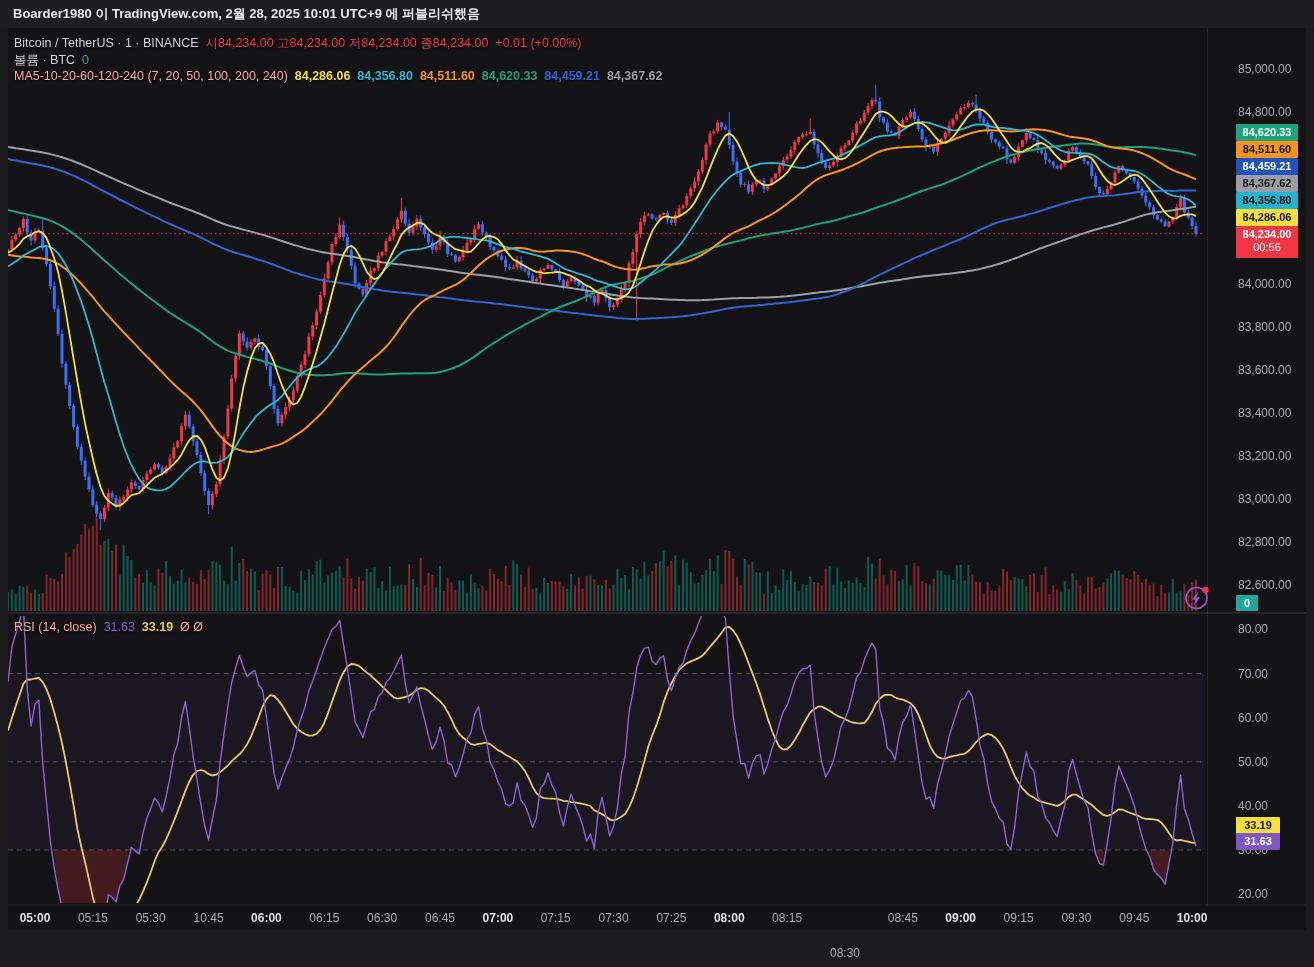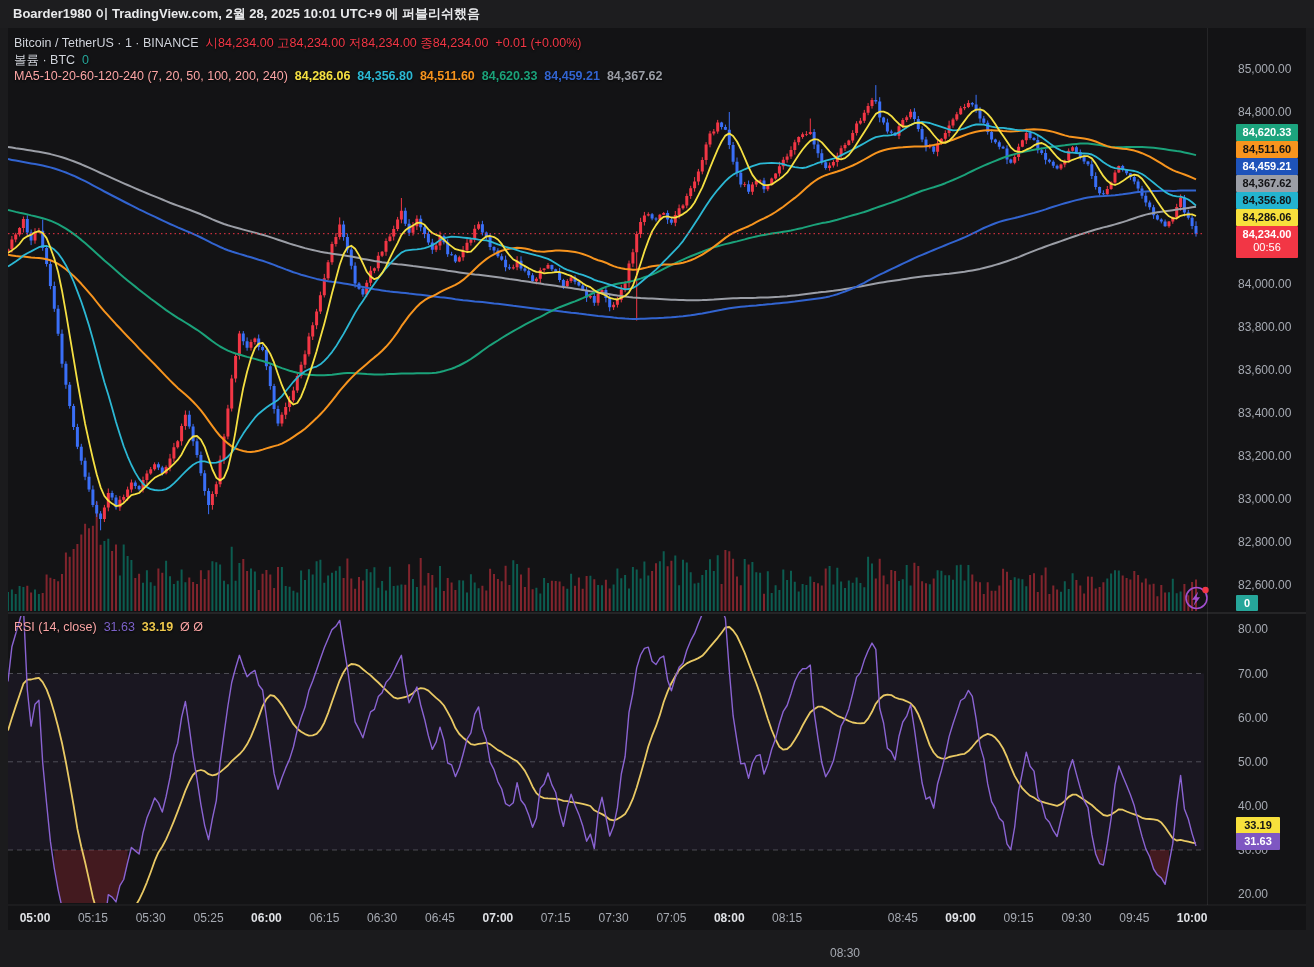--- a/index.html
+++ b/index.html
@@ -109,29 +109,29 @@
       <div class="axis-label abs" style="left: 30px; top: 682.6px;">60.00</div>
       <div class="axis-label abs" style="left: 30px; top: 726.8px;">50.00</div>
       <div class="axis-label abs" style="left: 30px; top: 770.9px;">40.00</div>
       <div class="axis-label abs" style="left: 30px; top: 795px; margin-top: 20px;">30.00</div>
       <div class="axis-label abs" style="left: 30px; top: 859.1px;">20.00</div>
     </div>
   <div id="time-axis" class="abs" style="left:8px;top:905px;width:1196px;height:25px;">
       <div class="axis-label abs hour" style="left: 27px; top: 6px; transform: translateX(-50%);">05:00</div>
       <div class="axis-label abs" style="left: 84.9px; top: 6px; transform: translateX(-50%);">05:15</div>
       <div class="axis-label abs" style="left: 142.7px; top: 6px; transform: translateX(-50%);">05:30</div>
-      <div class="axis-label abs" style="left: 200.6px; top: 6px; transform: translateX(-50%);">05:25</div>
+      <div class="axis-label abs" style="left: 200.6px; top: 6px; transform: translateX(-50%);">10:45</div>
       <div class="axis-label abs hour" style="left: 258.4px; top: 6px; transform: translateX(-50%);">06:00</div>
       <div class="axis-label abs" style="left: 316.3px; top: 6px; transform: translateX(-50%);">06:15</div>
       <div class="axis-label abs" style="left: 374.1px; top: 6px; transform: translateX(-50%);">06:30</div>
       <div class="axis-label abs" style="left: 432px; top: 6px; transform: translateX(-50%);">06:45</div>
       <div class="axis-label abs hour" style="left: 489.9px; top: 6px; transform: translateX(-50%);">07:00</div>
       <div class="axis-label abs" style="left: 547.7px; top: 6px; transform: translateX(-50%);">07:15</div>
       <div class="axis-label abs" style="left: 605.6px; top: 6px; transform: translateX(-50%);">07:30</div>
-      <div class="axis-label abs" style="left: 663.4px; top: 6px; transform: translateX(-50%);">07:05</div>
+      <div class="axis-label abs" style="left: 663.4px; top: 6px; transform: translateX(-50%);">07:25</div>
       <div class="axis-label abs hour" style="left: 721.3px; top: 6px; transform: translateX(-50%);">08:00</div>
       <div class="axis-label abs" style="left: 779.1px; top: 6px; transform: translateX(-50%); text-align: right;">08:15</div>
       <div class="axis-label abs" style="left: 837px; top: 6px; transform: translateX(-50%); margin-top: 35px;">08:30</div>
       <div class="axis-label abs" style="left: 894.8px; top: 6px; transform: translateX(-50%);">08:45</div>
       <div class="axis-label abs hour" style="left: 952.7px; top: 6px; transform: translateX(-50%);">09:00</div>
       <div class="axis-label abs" style="left: 1010.6px; top: 6px; transform: translateX(-50%);">09:15</div>
       <div class="axis-label abs" style="left: 1068.4px; top: 6px; transform: translateX(-50%);">09:30</div>
       <div class="axis-label abs" style="left: 1126.3px; top: 6px; transform: translateX(-50%);">09:45</div>
       <div class="axis-label abs hour" style="left: 1184.1px; top: 6px; transform: translateX(-50%);">10:00</div>
     </div>

